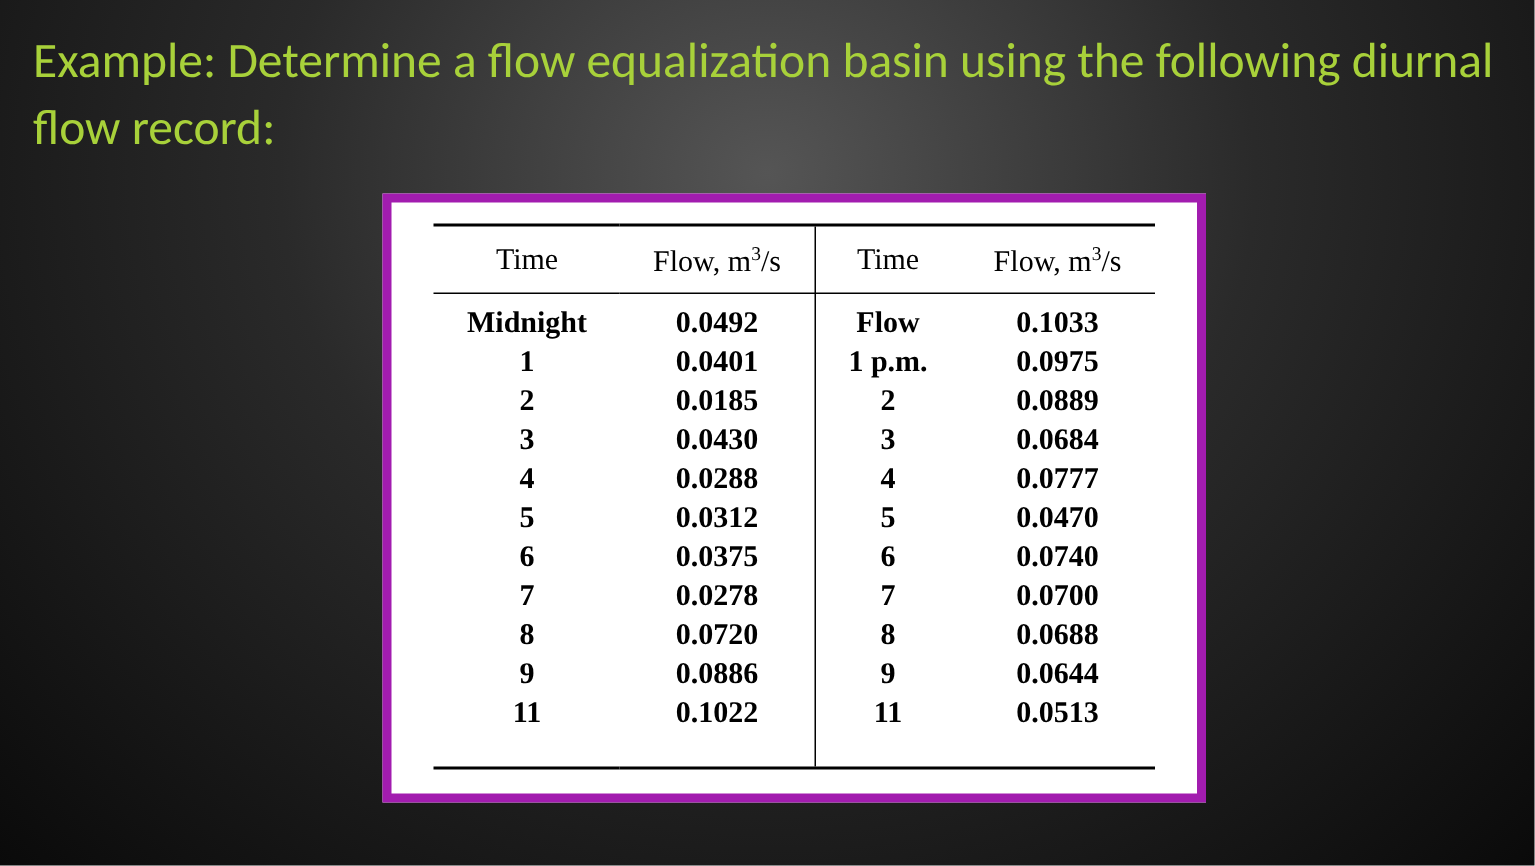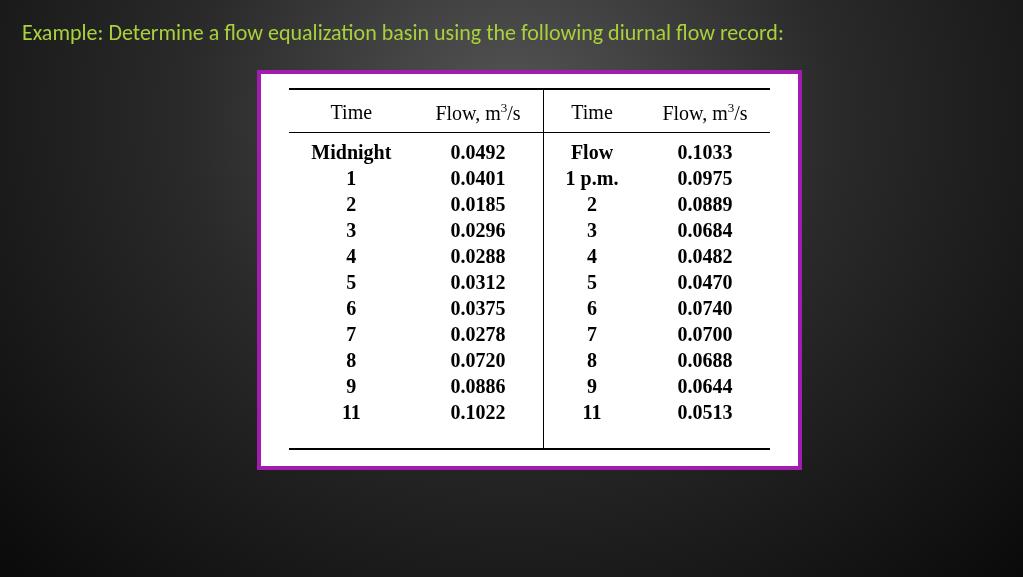--- a/index.html
+++ b/index.html
@@ -9,39 +9,39 @@
     }
     body {
       width: 1023px;
       height: 577px;
       background: radial-gradient(ellipse at center 20%, #555555 0%, #2a2a2a 45%, #0a0a0a 100%);
       font-family: 'Segoe UI', Calibri, Arial, sans-serif;
       padding: 18px 22px;
       overflow: hidden;
     }
     .heading {
-      font-size: 22px;
+      font-size: 33px;
       line-height: 1.35;
       margin-bottom: 22px;
     }
     .example-label {
       color: #a8d13a;
       font-weight: 500;
     }
     .heading-text {
       color: #a8d13a;
       font-weight: 300;
     }
     .table-wrapper {
       display: flex;
       justify-content: center;
     }
     .table-box {
       background: #ffffff;
-      border: 4px solid #a21caf;
+      border: 6px solid #a21caf;
       padding: 14px 28px 16px 28px;
       margin-left: 36px;
     }
     table {
       border-collapse: collapse;
       font-family: 'Times New Roman', 'CMU Serif', serif;
       font-size: 20px;
       color: #000000;
     }
     thead tr th {
@@ -110,29 +110,29 @@
             <td>0.0975</td>
           </tr>
           <tr>
             <td>2</td>
             <td class="col-divider">0.0185</td>
             <td>2</td>
             <td>0.0889</td>
           </tr>
           <tr>
             <td>3</td>
-            <td class="col-divider">0.0296</td>
+            <td class="col-divider">0.0430</td>
             <td>3</td>
             <td>0.0684</td>
           </tr>
           <tr>
             <td>4</td>
             <td class="col-divider">0.0288</td>
             <td>4</td>
-            <td>0.0482</td>
+            <td>0.0777</td>
           </tr>
           <tr>
             <td>5</td>
             <td class="col-divider">0.0312</td>
             <td>5</td>
             <td>0.0470</td>
           </tr>
           <tr>
             <td>6</td>
             <td class="col-divider">0.0375</td>

